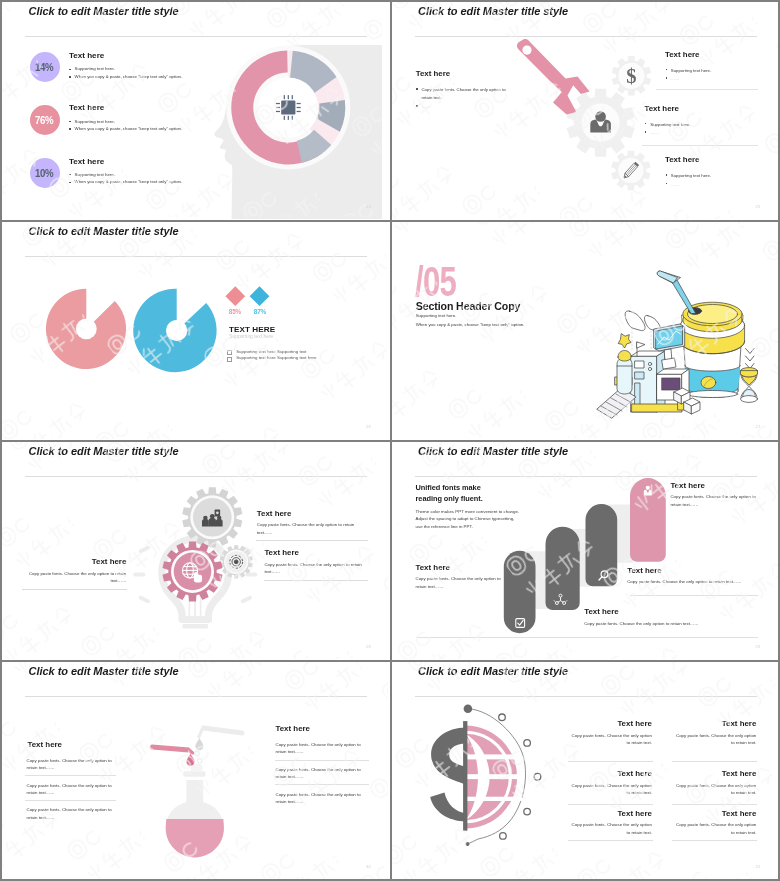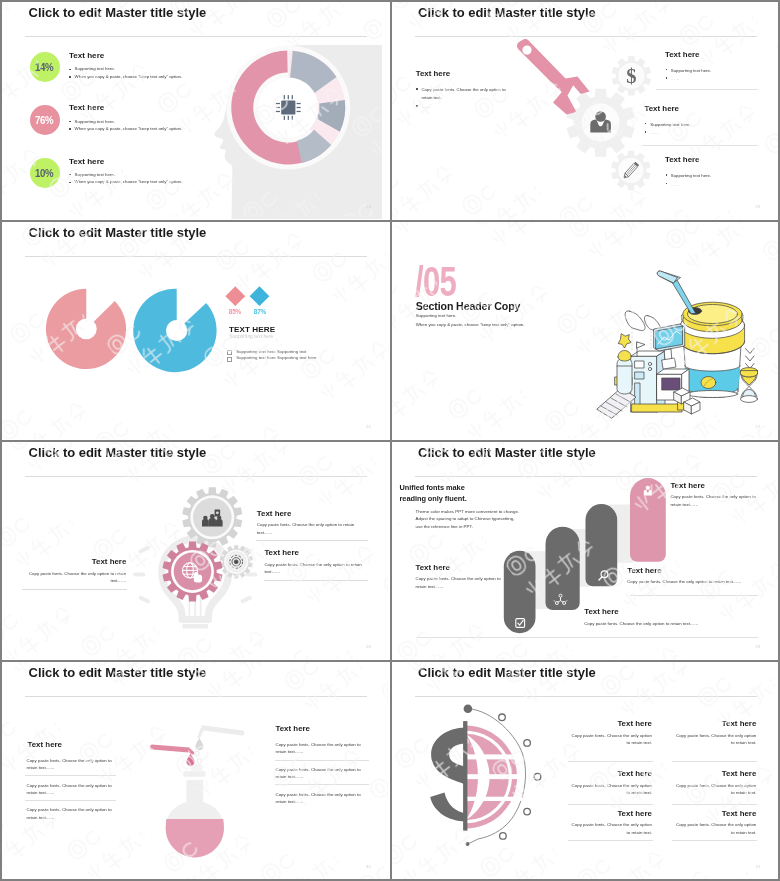--- a/index.html
+++ b/index.html
@@ -14,37 +14,37 @@
   .slide:nth-child(3){left:2px;top:222px;}
   .slide:nth-child(4){left:391.5px;top:222px;width:386.5px;}
   .slide:nth-child(5){left:2px;top:442px;}
   .slide:nth-child(6){left:391.5px;top:442px;width:386.5px;}
   .slide:nth-child(7){left:2px;top:662px;height:217px;}
   .slide:nth-child(8){left:391.5px;top:662px;width:386.5px;height:217px;}
   .stage{position:absolute;left:0;top:0;width:386px;height:217px;overflow:hidden;}
   .wm{position:absolute;left:0;top:0;width:386px;height:217px;pointer-events:none;opacity:0.65;}
 
   
-  .title{position:absolute;left:26.6px;top:4px;font-size:13px;font-weight:bold;
-         color:#1b1b1b;letter-spacing:-0.05px;white-space:nowrap;line-height:1;}
+  .title{position:absolute;left:26.6px;top:4px;font-size:11px;font-weight:bold;
+         color:#1b1b1b;letter-spacing:-0.05px;white-space:nowrap;line-height:1;font-style:italic;}
   .titlerule{position:absolute;left:23px;top:34.4px;width:342px;height:1px;background:#dcdcdc;}
   .pgnum{position:absolute;right:17px;bottom:10px;font-size:4.2px;color:#d2d2d2;letter-spacing:.2px;}
 
   .h2{font-size:7.9px;font-weight:bold;color:#1b1b1b;}
 
   svg{display:block;overflow:visible;}
   .stage svg.full{position:absolute;left:0;top:0;width:386px;height:217px;}
 
   
   .s1row{position:absolute;left:27.5px;width:330px;height:34px;}
   .s1circ{position:absolute;left:0;top:0;width:30px;height:30px;border-radius:50%;
           display:flex;align-items:center;justify-content:center;
           font-size:11.8px;font-weight:bold;font-family:"Liberation Sans",sans-serif;}
   .s1circ span{display:block;transform:scaleX(.82);letter-spacing:-0.4px;}
-  .s1circ.gr{background:#bef264;color:#55616f;}
+  .s1circ.gr{background:#c4b5fd;color:#55616f;}
   .s1circ.pk{background:#e8919f;color:#ffffff;}
   .s1txt{position:absolute;left:39.4px;top:0px;width:300px;}
   .s1txt .h2{position:absolute;left:0;top:-0.2px;line-height:1;font-size:8.1px;}
   .s1b{position:absolute;left:0;padding-left:5.7px;font-size:4.35px;color:#3a3a3a;line-height:1;}
   .s1b:nth-of-type(2){top:15.1px;}
   .s1b:nth-of-type(3){top:22.7px;}
   .s1b i{position:absolute;left:0.5px;top:1.3px;width:1.4px;height:1.4px;background:#555;}
 
   
   .s2left{position:absolute;left:24.2px;top:68.4px;width:120px;}
@@ -84,21 +84,21 @@
   
   .s5left{position:absolute;left:26.8px;top:116.4px;width:97.5px;}
   .s5left .h2{text-align:right;line-height:1;}
   .s5body{font-size:4.4px;color:#3a3a3a;line-height:1.72;margin-top:3.5px;}
   .s5body.rt{text-align:right;}
   .s5blk{position:absolute;width:98px;}
   .s5blk .h2{line-height:1;}
   .s5rule{position:absolute;height:1px;background:#dcdcdc;}
 
   
-  .s6lead{position:absolute;left:8px;top:40px;font-size:7.4px;font-weight:bold;
+  .s6lead{position:absolute;left:24px;top:40px;font-size:7.4px;font-weight:bold;
           color:#1b1b1b;line-height:1.55;letter-spacing:-0.05px;}
   .s6leadbody{position:absolute;left:24px;top:65.5px;font-size:4.4px;color:#3a3a3a;line-height:1.78;}
   .s6blk{position:absolute;}
   .s6blk .h2{line-height:1;}
   .s6body{font-size:4.4px;color:#3a3a3a;line-height:1.72;margin-top:3.4px;}
   .s6rule{position:absolute;height:1px;background:#e0e0e0;}
 
   
   .s7h{position:absolute;font-size:7.9px;font-weight:bold;color:#1b1b1b;line-height:1;}
   .s7h.l{left:25.5px;top:79.4px;}

